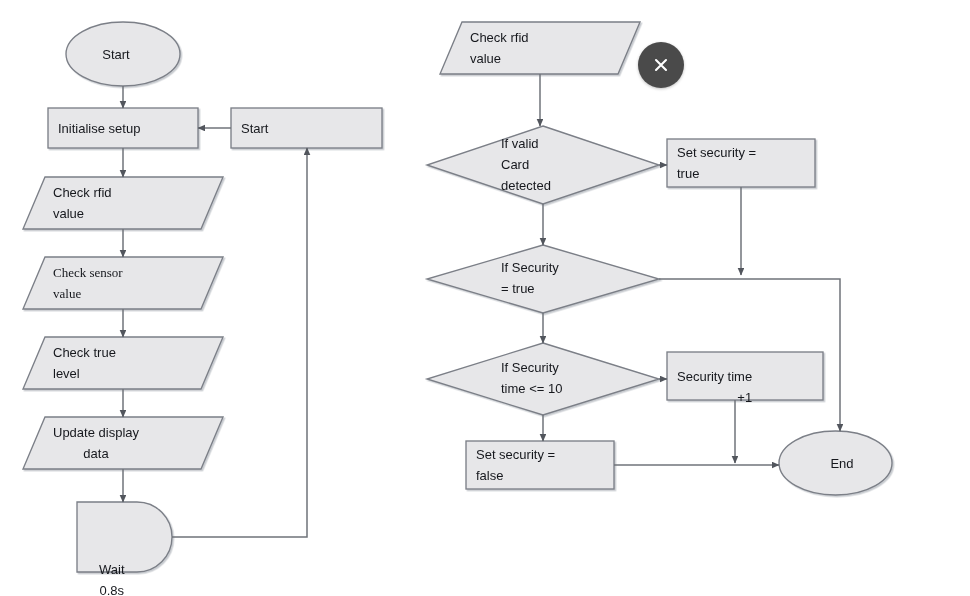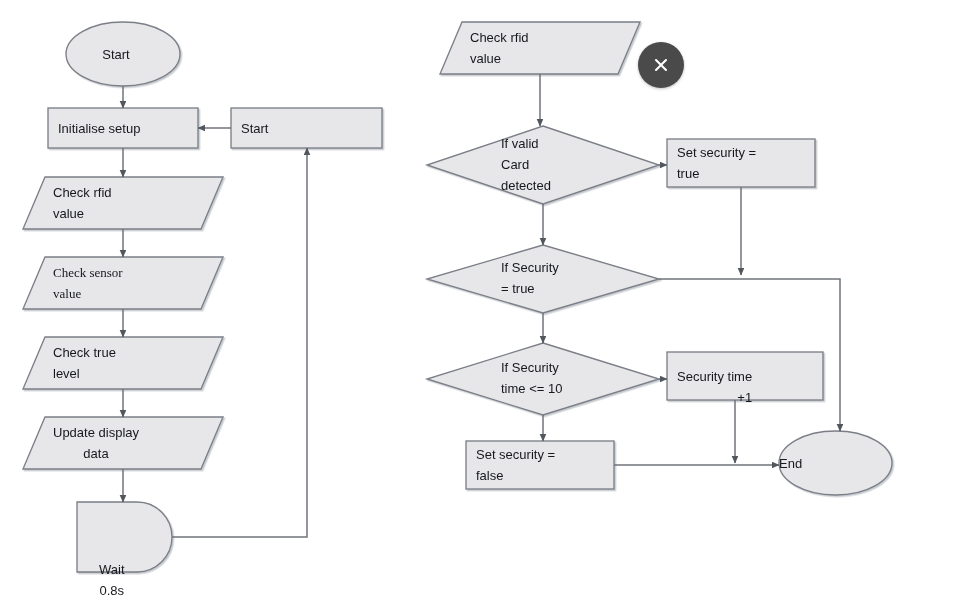--- a/index.html
+++ b/index.html
@@ -127,21 +127,21 @@
       <div class="node-label" style="left: 677px; top: 142px; text-align: left;">Set security =
 true</div>
       <div class="node-label" style="left: 501px; top: 257px; text-align: left;">If Security
 = true</div>
       <div class="node-label" style="left: 501px; top: 357px; text-align: left;">If Security
 time &lt;= 10</div>
       <div class="node-label" style="left: 677px; top: 366px; text-align: right;">Security time
 +1</div>
       <div class="node-label" style="left: 476px; top: 444px; text-align: left;">Set security =
 false</div>
-      <div class="node-label" style="left: 779px; width: 126px; top: 452.5px;">End</div>
+      <div class="node-label" style="left: 779px; width: 126px; text-align: center; top: 452.5px;">End</div>
     </div>
 
   <div class="close-btn" title="close">
     <svg width="18" height="18" viewBox="0 0 18 18">
       <path d="M4,4 L14,14 M14,4 L4,14" stroke="#ffffff" stroke-width="2.1" stroke-linecap="round" fill="none"></path>
     </svg>
   </div>
 
 </div>
 

